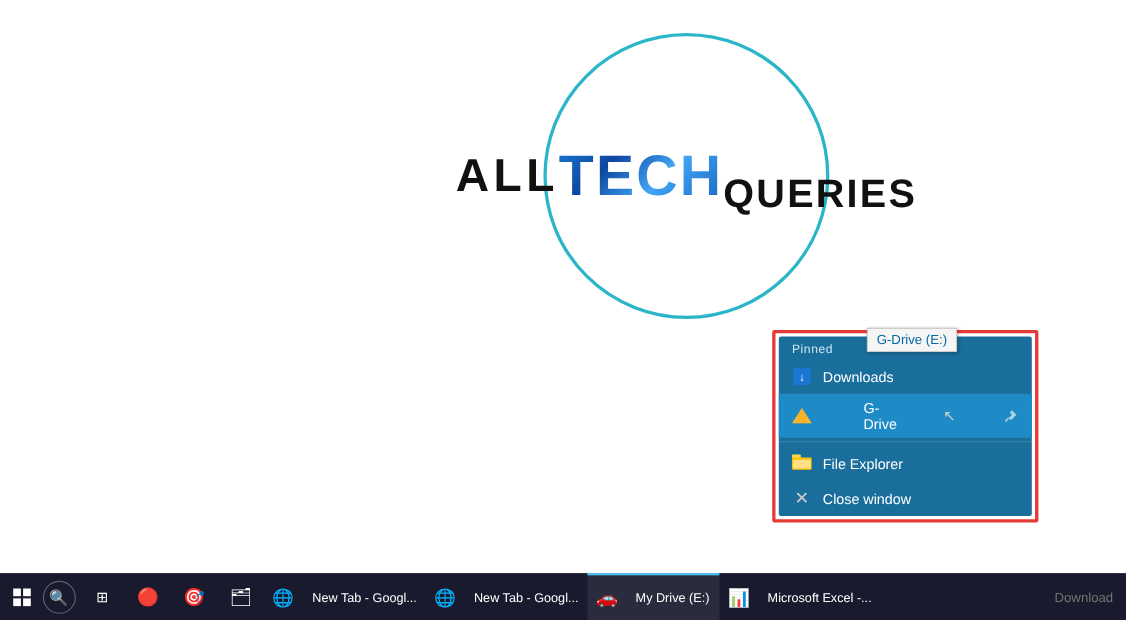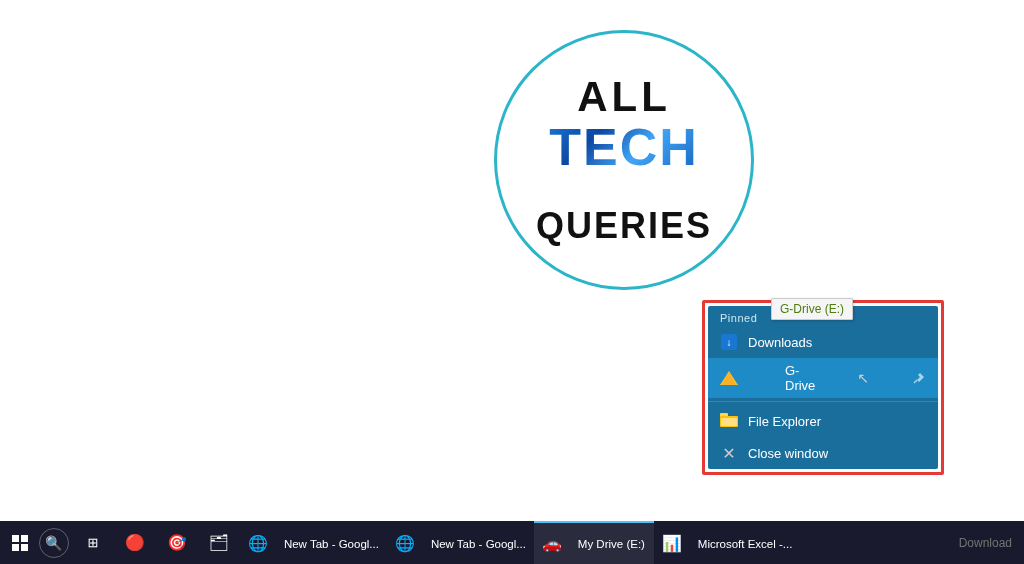--- a/index.html
+++ b/index.html
@@ -35,21 +35,21 @@
       align-items: center;
       justify-content: center;
     }
 
     .logo-circle {
       width: 260px;
       height: 260px;
       border-radius: 50%;
       border: 3px solid #2bb5c8;
       display: flex;
-      flex-direction: column;
+      flex-direction: row;
       align-items: center;
       justify-content: center;
       position: relative;
       text-align: center;
     }
 
     .logo-all {
       font-size: 42px;
       font-weight: 900;
       color: #111;
@@ -150,26 +150,26 @@
     .menu-divider {
       height: 1px;
       background: rgba(255,255,255,0.15);
       margin: 3px 0;
     }
 
     
     .tooltip {
       position: absolute;
       top: -8px;
-      left: 63px;
+      left: 80px;
       background: #f5f5f5;
       border: 1px solid #ccc;
       padding: 3px 8px;
       font-size: 12px;
-      color: #4d7c0f;
+      color: #0369a1;
       white-space: nowrap;
       box-shadow: 1px 1px 3px rgba(0,0,0,0.2);
       z-index: 10;
       border-radius: 1px;
     }
 
     
     .taskbar {
       width: 1024px;
       height: 43px;

